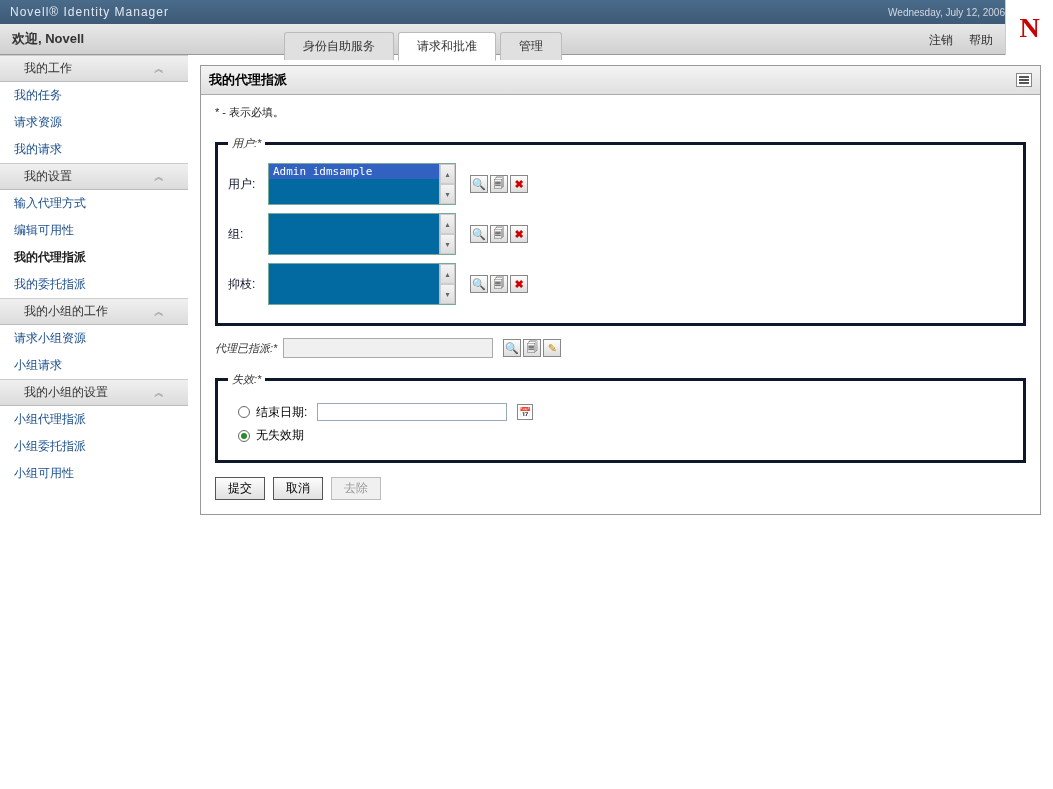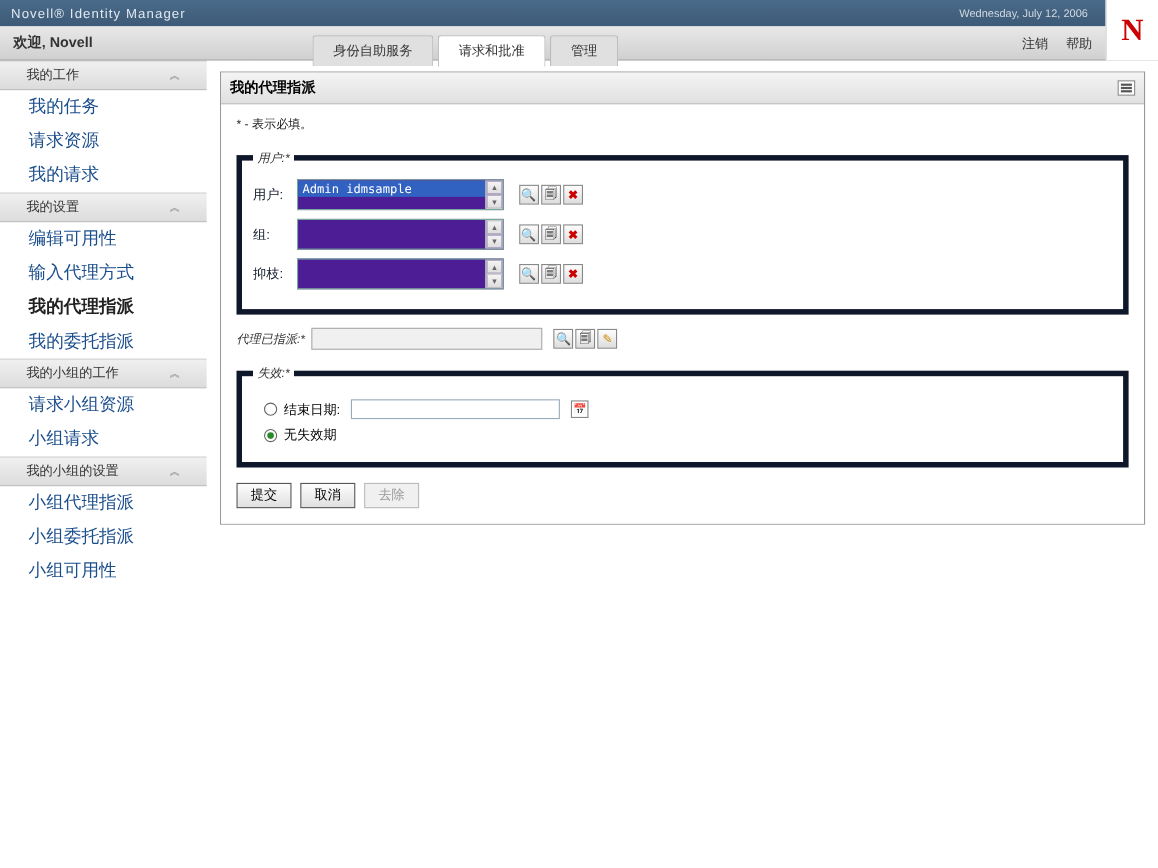--- a/index.html
+++ b/index.html
@@ -1,51 +1,51 @@
 <!DOCTYPE html>
 <html><head>
 <meta charset="utf-8">
 <style>
 * { box-sizing: border-box; margin: 0; padding: 0; }
 body { font-family: Arial, "Microsoft YaHei", sans-serif; font-size: 12px; background: #fff; }
 
 .topbar { background: linear-gradient(#4a6b8a, #3d5a77); height: 24px; display: flex; align-items: center; color: #e0e8f0; padding: 0 10px; position: relative; }
 .topbar-title { font-size: 12px; font-family: "Trebuchet MS", sans-serif; letter-spacing: 1px; }
-.topbar-date { position: absolute; right: 64px; font-size: 10px; color: #d0d8e0; }
+.topbar-date { position: absolute; right: 48px; font-size: 10px; color: #d0d8e0; }
 
 .logo-box { position: absolute; right: 0; top: 0; width: 48px; height: 55px; background: #fff; display: flex; align-items: center; justify-content: center; font-size: 28px; font-weight: bold; color: #cc0000; font-family: "Times New Roman", serif; border-left: 1px solid #ccc; z-index: 10; }
 
 .welcomebar { background: linear-gradient(#e8e8e8, #d0d0d0); height: 31px; display: flex; align-items: center; border-bottom: 1px solid #999; position: relative; }
 .welcome-text { font-weight: bold; color: #333; font-size: 13px; padding-left: 12px; }
 .tabs { display: flex; position: absolute; left: 254px; top: 7px; gap: 0; align-items: flex-end; margin-left: 30px; }
 .tab { padding: 5px 18px; font-size: 12px; color: #333; cursor: pointer; background: #e0e0e0; border: 1px solid #bbb; border-bottom: none; border-radius: 3px 3px 0 0; margin-right: 4px; }
 .tab.active { background: #fff; font-weight: normal; border-bottom: 1px solid #fff; position: relative; top: 1px; }
 .right-links { position: absolute; right: 60px; top: 8px; display: flex; gap: 16px; }
 .right-links span { color: #333; cursor: pointer; font-size: 12px; }
 
 .main { display: flex; }
 .sidebar { width: 188px; background: #fff; }
 .section-head { background: linear-gradient(#f0f0f0, #dcdcdc); border-top: 1px solid #ccc; border-bottom: 1px solid #bbb; padding: 4px 24px; font-size: 12px; color: #333; display: flex; justify-content: space-between; align-items: center; }
 .collapse-icon { color: #888; font-size: 10px; }
-.nav-item { padding: 5px 8px 5px 14px; color: #1a4d8c; cursor: pointer; font-size: 16px; margin-left: 12px; }
+.nav-item { padding: 5px 8px 5px 14px; color: #1a4d8c; cursor: pointer; font-size: 12px; }
 .nav-item.current { font-weight: bold; color: #222; }
 
 .content { flex: 1; padding: 10px 12px; background: #fff; }
 .panel { border: 1px solid #999; }
 .panel-head { background: linear-gradient(#f4f4f4, #e0e0e0); border-bottom: 1px solid #aaa; padding: 5px 8px; font-weight: bold; font-size: 13px; display: flex; justify-content: space-between; align-items: center; }
 .panel-body { padding: 10px 14px 14px 14px; background: #fff; }
 .intro { color: #555; margin-bottom: 8px; font-size: 12px; }
 .note { font-size: 11px; color: #222; margin-bottom: 16px; }
 
-fieldset { border: 5px solid #0f172a; padding: 12px 10px 10px 10px; margin-bottom: 12px; }
+fieldset { border: 3px solid #0f172a; padding: 12px 10px 10px 10px; margin-bottom: 12px; }
 legend { font-size: 11px; color: #333; padding: 0 4px; font-style: italic; }
 
 .form-row { display: flex; align-items: center; margin-bottom: 8px; }
 .form-label { width: 40px; text-align: left; font-size: 12px; color: #0f172a; padding-right: 4px; }
-.listbox { width: 188px; height: 28px; border: 1px solid #7a9; background: #4c1d95; position: relative; display:flex; }
+.listbox { width: 188px; height: 42px; border: 1px solid #7a9; background: #0369a1; position: relative; display:flex; }
 .listbox-content { flex:1; overflow:hidden; }
 .listbox-item { background: #3161c1; color: #fff; font-family: monospace; font-size: 11px; padding: 1px 4px; }
 .scroll-btns { width: 16px; display: flex; flex-direction: column; border-left: 1px solid #bbb; }
 .scroll-btn { flex:1; background: linear-gradient(#f4f4f4,#ddd); border: 1px solid #ccc; font-size: 8px; text-align:center; color:#666; cursor:pointer; display:flex; align-items:center; justify-content:center; }
 .icon-group { display: flex; gap: 2px; margin-left: 14px; }
 .icon-btn { width: 18px; height: 18px; border: 1px solid #888; background: linear-gradient(#fdfdfd,#ddd); cursor: pointer; display: flex; align-items: center; justify-content: center; font-size: 11px; }
 .icon-btn.red { color: #cc0000; font-weight: bold; }
 
 .assigned-row { display:flex; align-items:center; margin: 10px 0 14px 0; }
 .assigned-label { font-size: 11px; font-style: italic; color:#333; }
@@ -94,22 +94,22 @@
       <span class="collapse-icon">︽</span>
     </div>
     <div class="nav-item">我的任务</div>
     <div class="nav-item">请求资源</div>
     <div class="nav-item">我的请求</div>
 
     <div class="section-head">
       <span>我的设置</span>
       <span class="collapse-icon">︽</span>
     </div>
+    <div class="nav-item">输入代理方式</div>
     <div class="nav-item">编辑可用性</div>
-    <div class="nav-item">输入代理方式</div>
     <div class="nav-item current">我的代理指派</div>
     <div class="nav-item">我的委托指派</div>
 
     <div class="section-head">
       <span>我的小组的工作</span>
       <span class="collapse-icon">︽</span>
     </div>
     <div class="nav-item">请求小组资源</div>
     <div class="nav-item">小组请求</div>
 

